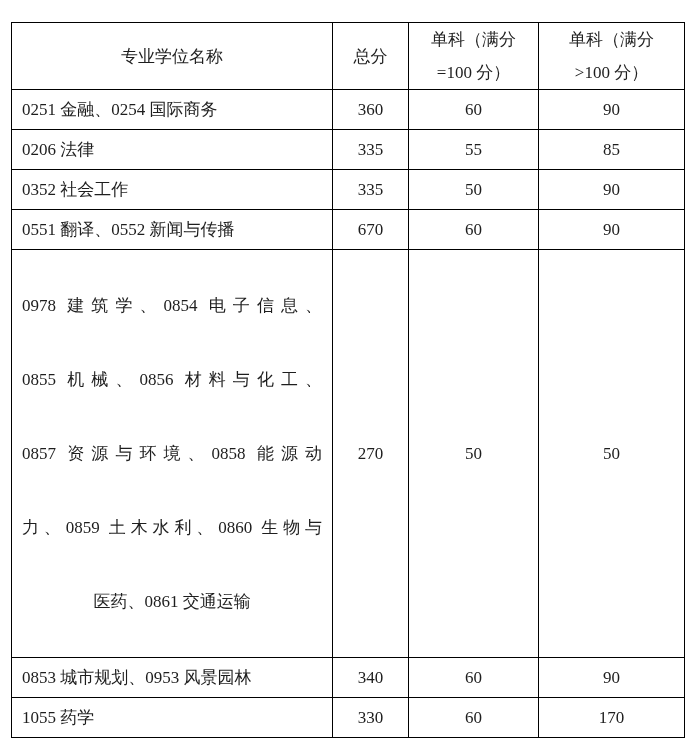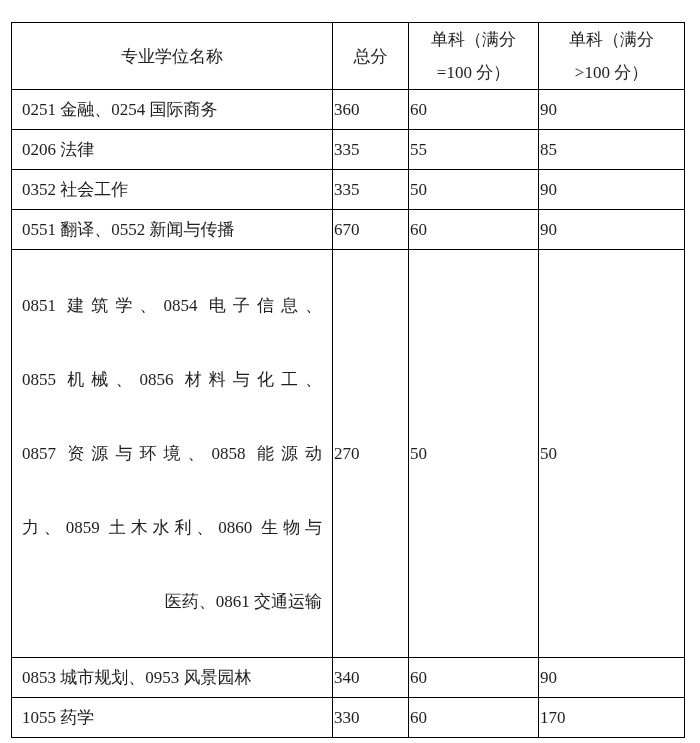--- a/index.html
+++ b/index.html
@@ -34,31 +34,31 @@
     padding: 0 2px;
   }
   td.name {
     text-align: left;
     padding: 0 10px;
     line-height: 37px;
     white-space: pre-line;
     height: 36px;
   }
   td.num {
-    text-align: left;
+    text-align: center;
     line-height: 37px;
     height: 36px;
   }
   td.name .jline {
     text-align: justify;
     text-align-last: justify;
     line-height: 37px;
   }
   td.name .lline {
-    text-align: right;
+    text-align: center;
     line-height: 37px;
   }
 </style>
 </head>
 <body>
 
 <div>
   <table class="score-table">
     <colgroup>
         <col class="c1">
@@ -96,21 +96,21 @@
         <td class="num">90</td>
       </tr>
       <tr>
         <td class="name">0551 翻译、0552 新闻与传播</td>
         <td class="num">670</td>
         <td class="num">60</td>
         <td class="num">90</td>
       </tr>
       <tr>
         <td class="name">
-          <div class="jline">0851 建筑学、0854 电子信息、</div>
+          <div class="jline">0978 建筑学、0854 电子信息、</div>
           <div class="jline">0855 机械、0856 材料与化工、</div>
           <div class="jline">0857 资源与环境、0858 能源动</div>
           <div class="jline">力、0859 土木水利、0860 生物与</div>
           <div class="lline">医药、0861 交通运输</div>
         </td>
         <td class="num">270</td>
         <td class="num">50</td>
         <td class="num">50</td>
       </tr>
       <tr>

